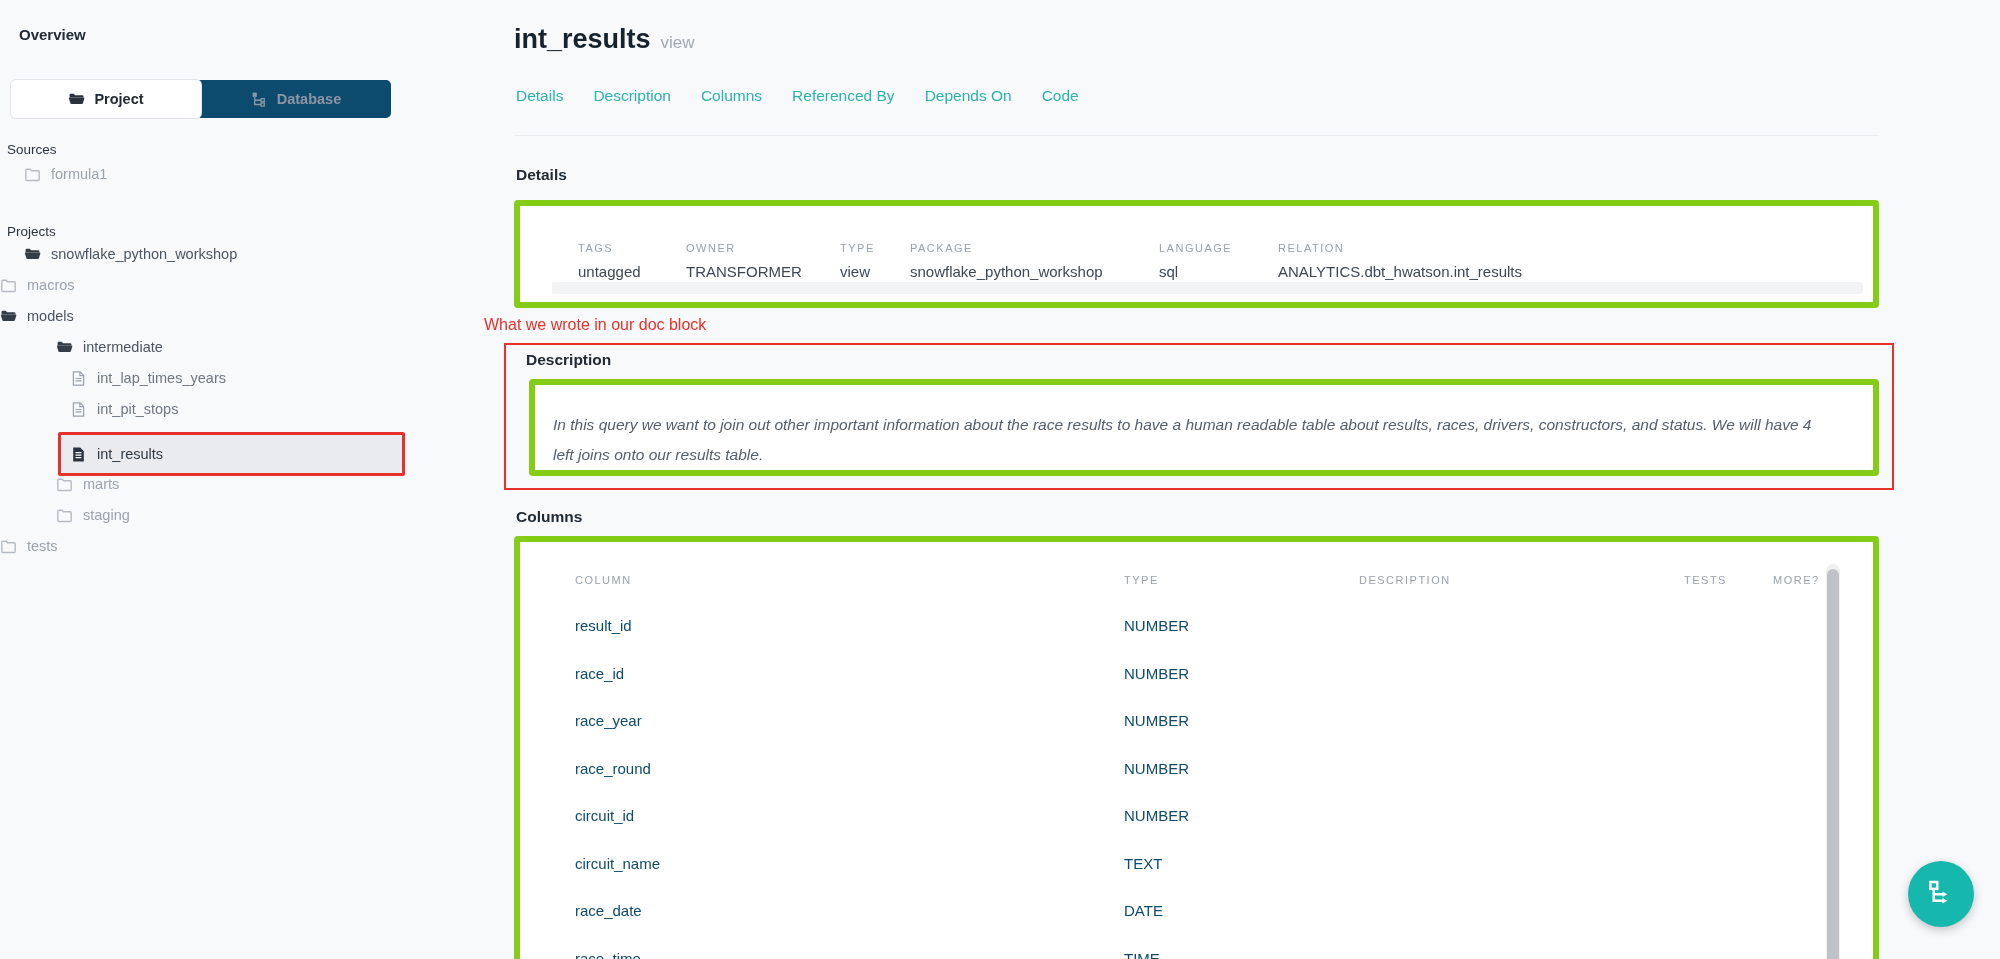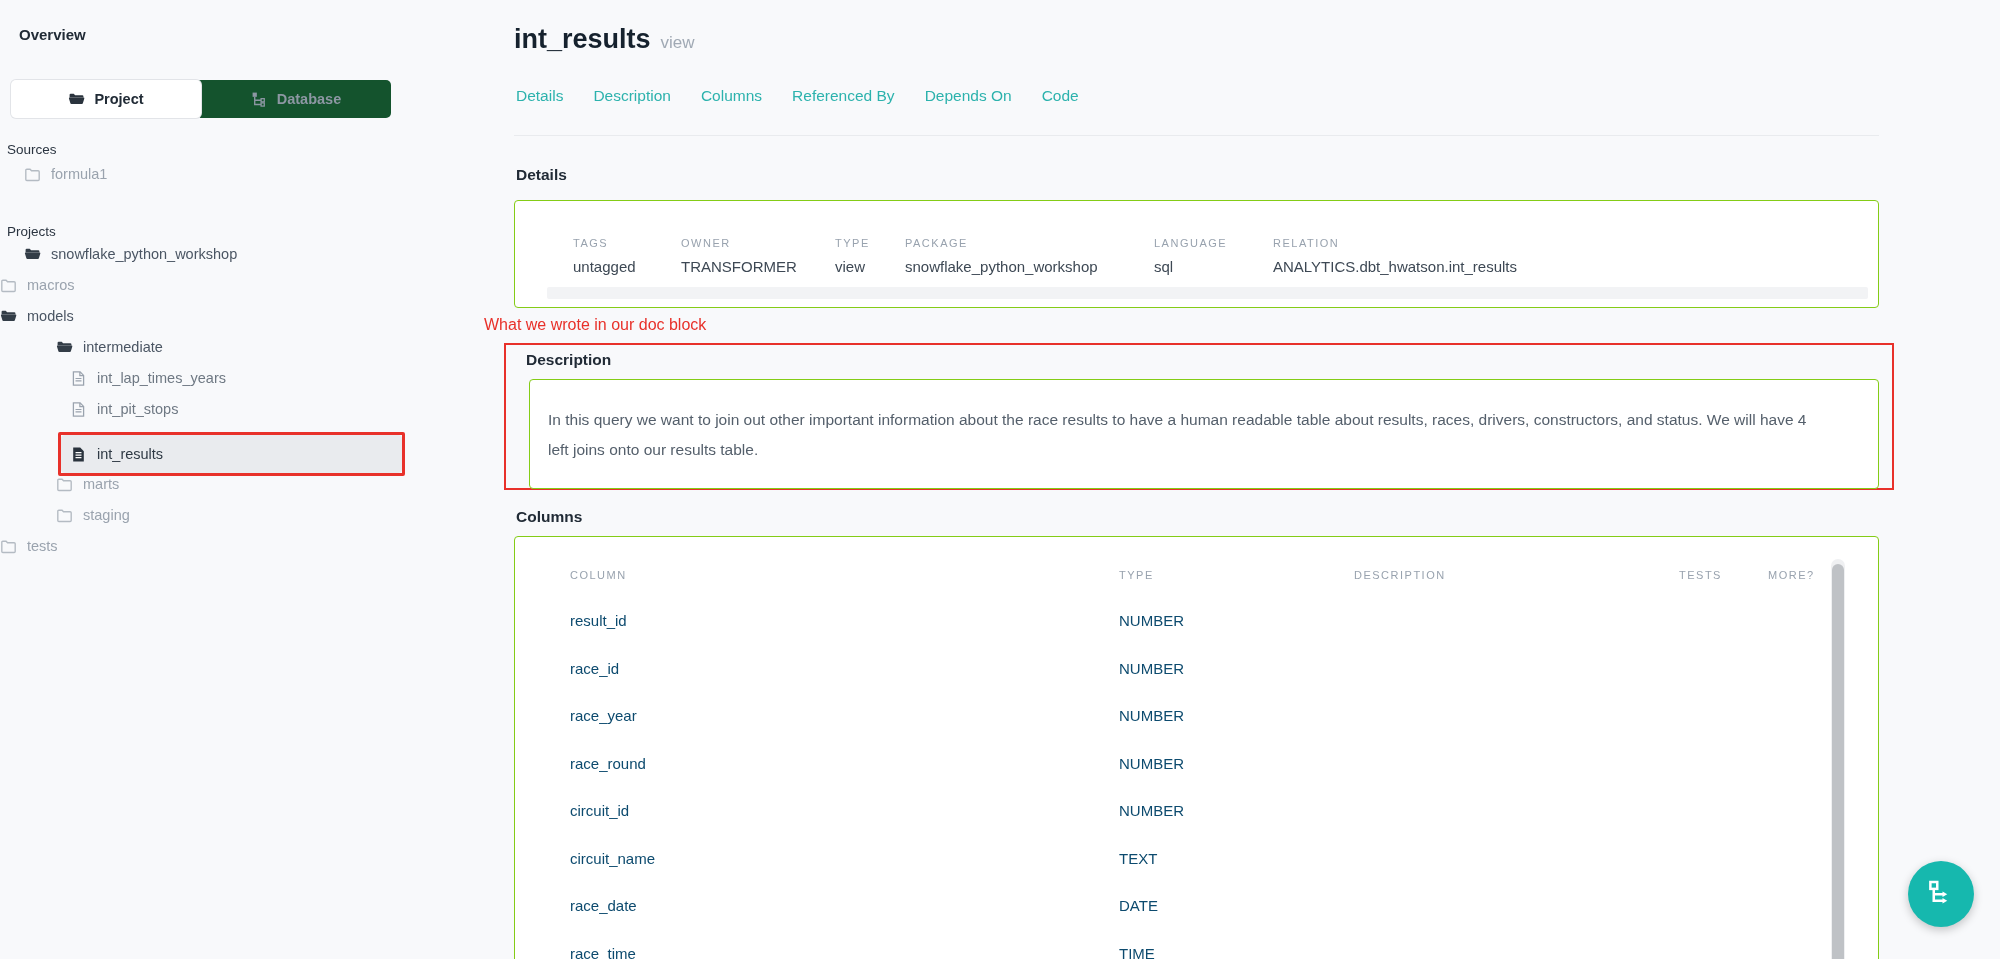--- a/index.html
+++ b/index.html
@@ -4,21 +4,21 @@
 <style>
   * { margin:0; padding:0; box-sizing:border-box; }
   html,body { width:2000px; height:959px; }
   body { font-family:"Liberation Sans","DejaVu Sans",sans-serif; background:#f8f9fb; color:#3f4a56; }
   .screen { position:relative; width:2000px; height:959px; overflow:hidden; background:#f8f9fb; }
 
   
   .sidebar { position:absolute; left:0; top:0; width:408px; height:100%; }
   .overview { position:absolute; left:19px; top:26px; font-size:15px; font-weight:bold; color:#212b36; }
   .toggle { position:absolute; left:11px; top:80px; width:380px; height:38px; display:flex;
-            background:#14532d; border-radius:5px; }
+            background:#0c4a6e; border-radius:5px; }
   .toggle-btn { flex:1; display:flex; align-items:center; justify-content:center; gap:9px;
                 font-size:14.5px; font-weight:bold; color:#8d97a3; cursor:pointer; border-radius:5px; }
   .toggle-btn.active { background:#ffffff; color:#212b36; box-shadow:0 0 0 1px #e2e4e8; }
   .side-heading { position:absolute; left:7px; font-size:13.5px; font-weight:normal; color:#2a3440; }
   .tree { position:absolute; left:0; top:246px; width:408px; }
   .tree-row { height:31px; display:flex; align-items:flex-start; gap:10px; font-size:14.5px; color:#4a5563; cursor:pointer; }
   .tree-row .ic { flex:0 0 17px; height:17px; display:inline-flex; }
   .muted { color:#9aa3ae; }
   .ind0 { padding-left:24px; }
   .ind1 { }
@@ -34,32 +34,32 @@
   
   .main { position:absolute; left:514px; top:0; width:1365px; height:100%; }
   .title-row { position:absolute; top:24px; left:0; display:flex; align-items:baseline; gap:10px; }
   .model-title { font-size:27px; font-weight:bold; color:#16222e; }
   .model-sub { font-size:17px; color:#a0a9b4; }
   .tabs { position:absolute; top:87px; left:2px; display:flex; gap:30px; }
   .tab { font-size:15.5px; color:#2cb2ad; cursor:pointer; }
   .tabs-divider { position:absolute; top:135px; left:0; width:1365px; height:1px; background:#e9ebee; }
   .section-heading { font-size:15.5px; font-weight:bold; color:#212b36; }
   .h-details { position:absolute; top:166px; left:2px; }
-  .card { background:#ffffff; border:1px solid #84cc16; border-radius:4px; }
+  .card { background:#ffffff; border:6px solid #84cc16; border-radius:4px; }
   .details-card { position:absolute; top:200px; left:0; width:1365px; height:108px; }
   .details-grid { display:grid; grid-template-columns:108px 154px 70px 249px 119px auto;
                   padding:36px 0 0 58px; column-gap:0; }
   .dlabel { font-size:11px; letter-spacing:1.5px; color:#98a2ae; padding-right:14px; }
   .dvalue { font-size:15px; color:#3d4854; margin-top:9px; padding-right:14px; white-space:nowrap; }
   .details-strip { position:absolute; left:32px; right:10px; bottom:8px; height:12px; background:#f2f3f5; border-radius:2px; }
 
   .annotation { position:absolute; top:316px; left:-30px; font-size:16px; color:#e8312a; }
   .red-box { position:absolute; top:343px; left:-10px; width:1390px; height:147px; border:2px solid #e8312a; }
   .h-desc { position:absolute; top:6px; left:20px; }
-  .desc-card { position:absolute; top:34px; left:23px; width:1350px; height:110px; padding:25px 55px 0 18px; }
+  .desc-card { position:absolute; top:34px; left:23px; width:1350px; height:97px; padding:25px 55px 0 18px;font-style:italic; }
   .desc-text { font-size:15.5px; line-height:30px; color:#545f6b; }
 
   .h-columns { position:absolute; top:508px; left:2px; }
   .columns-card { position:absolute; top:536px; left:0; width:1365px; height:480px; }
   .cols-grid { display:grid; grid-template-columns:549px 235px 325px 89px auto; align-items:center; padding-left:55px; }
   .cols-header { padding-top:32px; }
   .chead { font-size:11px; letter-spacing:1.5px; color:#98a2ae; }
   .col-row { height:47.5px; cursor:pointer; }
   .cname, .ctype { font-size:15px; color:#0c4a6e; }
   .rows-block { margin-top:16px; }

